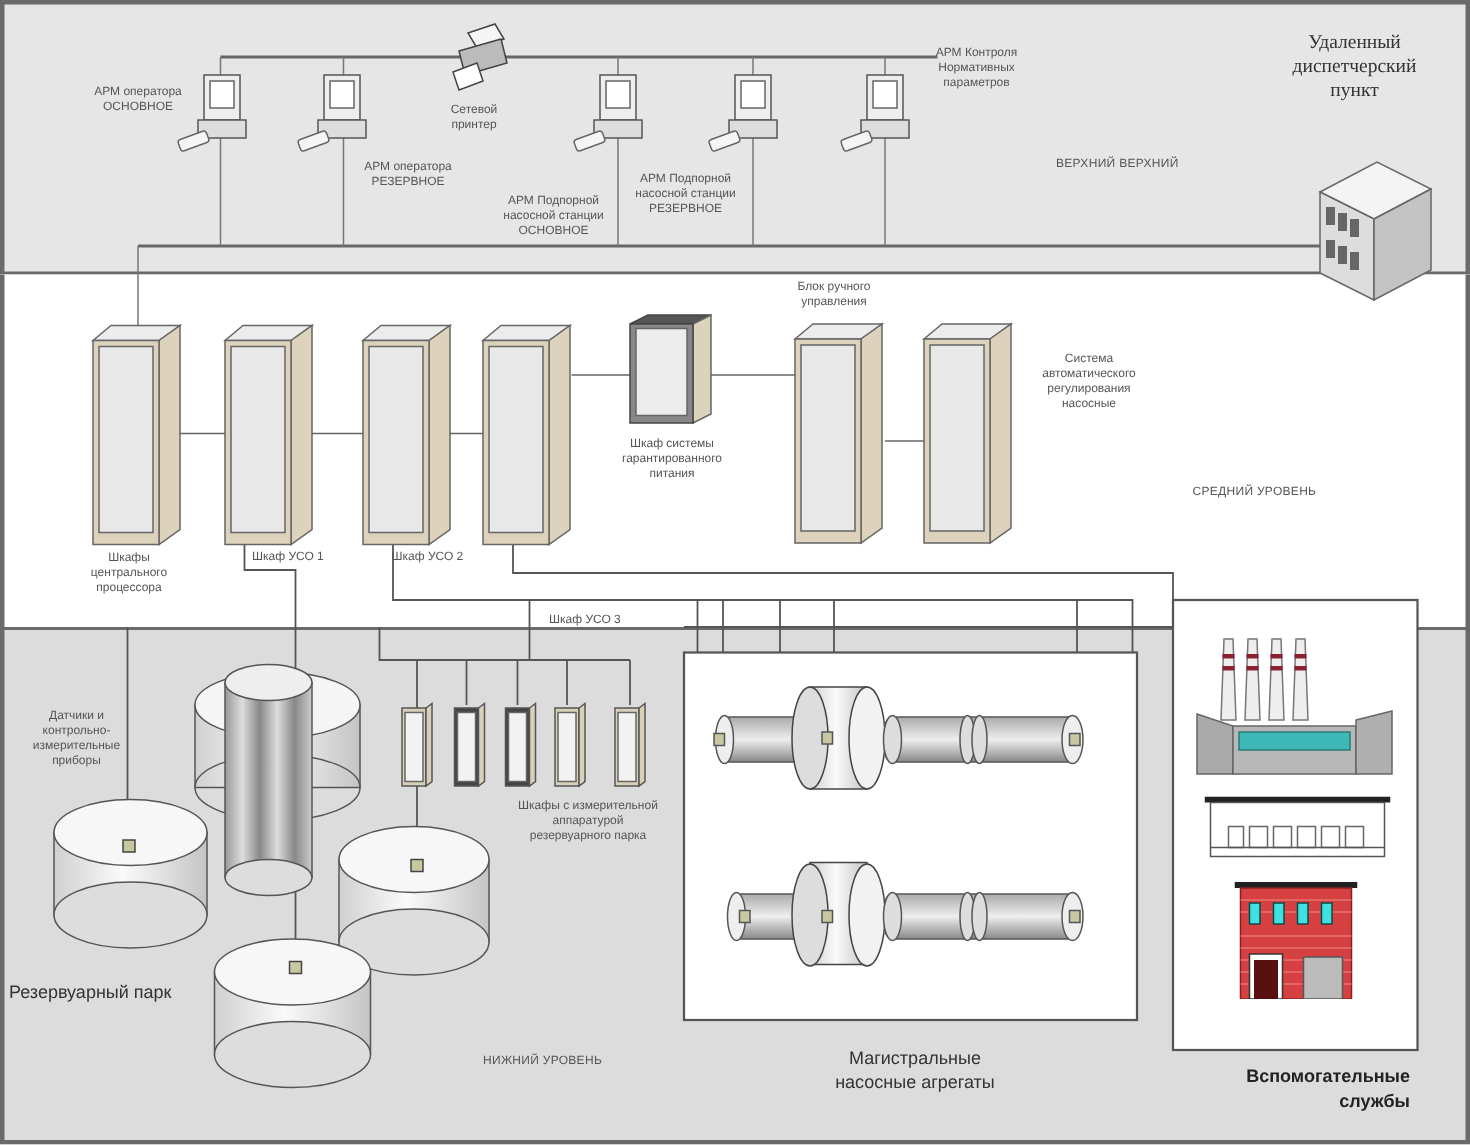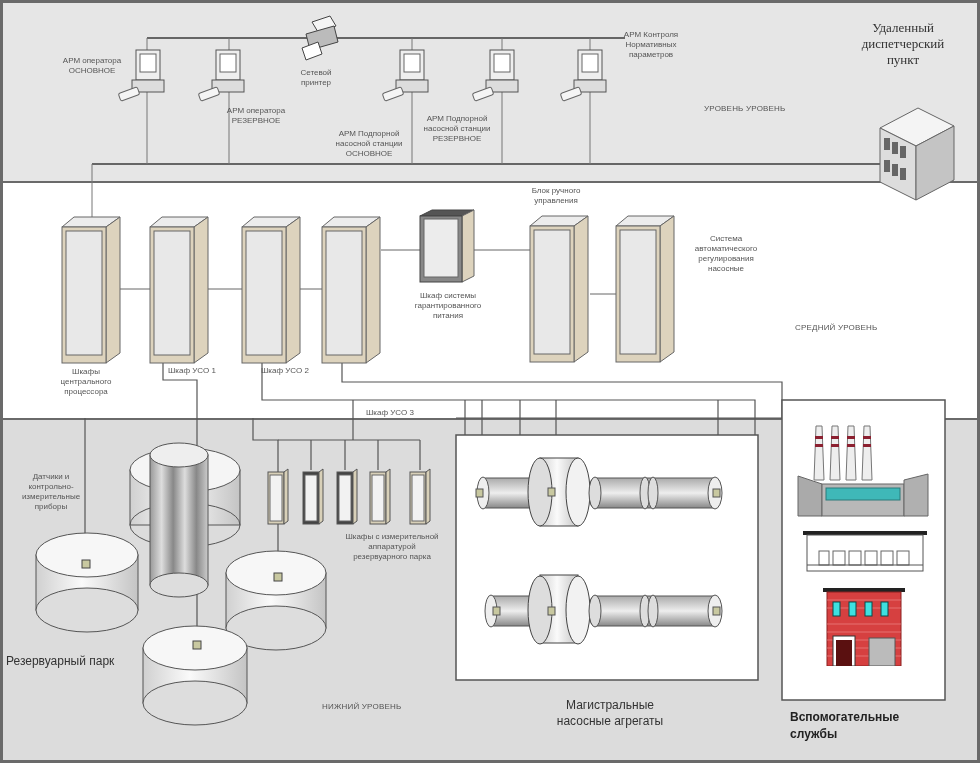--- a/index.html
+++ b/index.html
@@ -4,21 +4,21 @@
 <style>
   html,body{margin:0;padding:0;}
   body{width:980px;height:763px;position:relative;overflow:hidden;background:#fff;font-family:"Liberation Sans",sans-serif;color:#444;}
   .band{position:absolute;left:0;width:980px;box-sizing:border-box;}
   #band-top{top:0;height:183px;background:#e6e6e6;border:3px solid #6a6a6a;border-bottom:2px solid #6a6a6a;}
   #band-mid{top:183px;height:235px;background:#fff;border-left:3px solid #6a6a6a;border-right:3px solid #6a6a6a;}
   #band-bot{top:418px;height:345px;background:#dcdcdc;border:3px solid #6a6a6a;border-top:2px solid #6a6a6a;}
   svg#wires{position:absolute;left:0;top:0;width:980px;height:763px;}
   .lbl{position:absolute;text-align:center;font-size:8px;line-height:10px;color:#555;}
   .lbl-big{position:absolute;text-align:center;font-size:13px;line-height:16px;color:#333;}
-  .lbl-bold{position:absolute;text-align:left;font-size:13px;line-height:17px;color:#222;font-weight:bold;}
+  .lbl-bold{position:absolute;text-align:right;font-size:13px;line-height:17px;color:#222;font-weight:bold;}
   .level{position:absolute;font-size:8px;color:#555;letter-spacing:0.2px;}
   .icon{position:absolute;}
 </style>
 </head>
 <body>
 
 <div class="band" id="band-top"></div>
 <div class="band" id="band-mid"></div>
 <div class="band" id="band-bot"></div>
 
@@ -328,27 +328,27 @@
         <rect x="26" y="14" width="7" height="14"></rect>
         <rect x="42" y="14" width="7" height="14"></rect>
         <rect x="58" y="14" width="7" height="14"></rect>
       </g>
       <rect x="10" y="48" width="22" height="30" fill="#fff" stroke="#333"></rect>
       <rect x="13" y="52" width="16" height="26" fill="#5a1010"></rect>
       <rect x="46" y="50" width="26" height="28" fill="#bbb" stroke="#555"></rect>
     </svg></div>
 
 <div class="lbl" style="left:56px;top:56px;width:72px;">АРМ оператора ОСНОВНОЕ</div>
-<div class="lbl" style="left:220px;top:106px;width:72px;">АРМ оператора РЕЗЕРВНОЕ</div>
+<div class="lbl" style="left:236px;top:106px;width:72px;">АРМ оператора РЕЗЕРВНОЕ</div>
 <div class="lbl" style="left:330px;top:129px;width:78px;">АРМ Подпорной насосной станции ОСНОВНОЕ</div>
 <div class="lbl" style="left:418px;top:114px;width:78px;">АРМ Подпорной насосной станции РЕЗЕРВНОЕ</div>
 <div class="lbl" style="left:608px;top:30px;width:86px;">АРМ Контроля Нормативных параметров</div>
 <div class="lbl" style="left:293px;top:68px;width:46px;">Сетевой принтер</div>
 <div class="lbl-big" style="left:848px;top:20px;width:110px;font-family:Liberation Serif, serif;">Удаленный диспетчерский пункт</div>
-<div class="level" style="left:704px;top:104px;">УРОВЕНЬ УРОВЕНЬ</div>
+<div class="level" style="left:704px;top:104px;">ВЕРХНИЙ ВЕРХНИЙ</div>
 
 <div class="lbl" style="left:56px;top:367px;width:60px;">Шкафы центрального процессора</div>
 <div class="lbl" style="left:168px;top:366px;width:60px;text-align:left;">Шкаф УСО 1</div>
 <div class="lbl" style="left:238px;top:366px;width:60px;text-align:left;padding-left:23px;">Шкаф УСО 2</div>
 <div class="lbl" style="left:366px;top:366px;width:60px;text-align:left;margin-top:42px;">Шкаф УСО 3</div>
 <div class="lbl" style="left:408px;top:291px;width:80px;">Шкаф системы гарантированного питания</div>
 <div class="lbl" style="left:528px;top:186px;width:56px;">Блок ручного управления</div>
 <div class="lbl" style="left:686px;top:234px;width:80px;">Система автоматического регулирования насосные</div>
 <div class="level" style="left:795px;top:323px;">СРЕДНИЙ УРОВЕНЬ</div>
 

